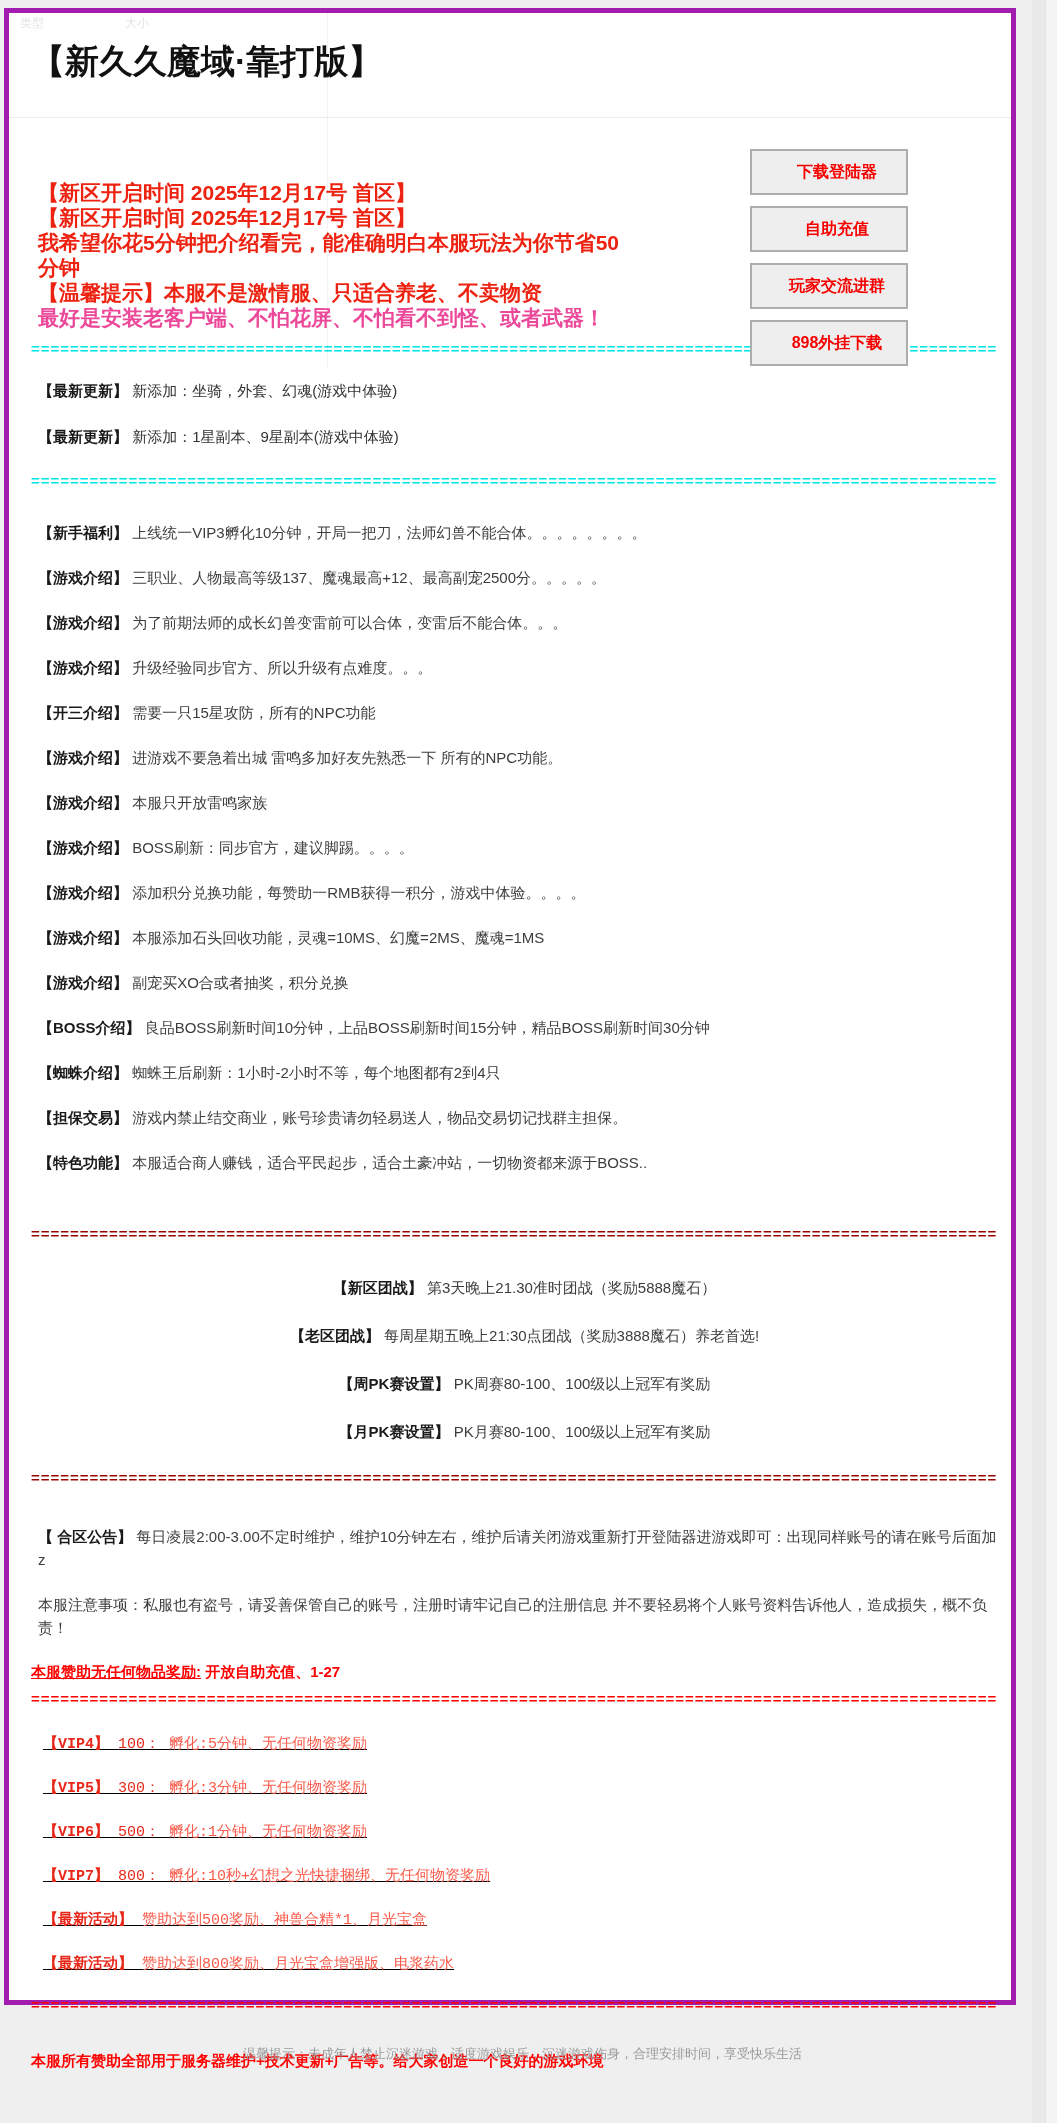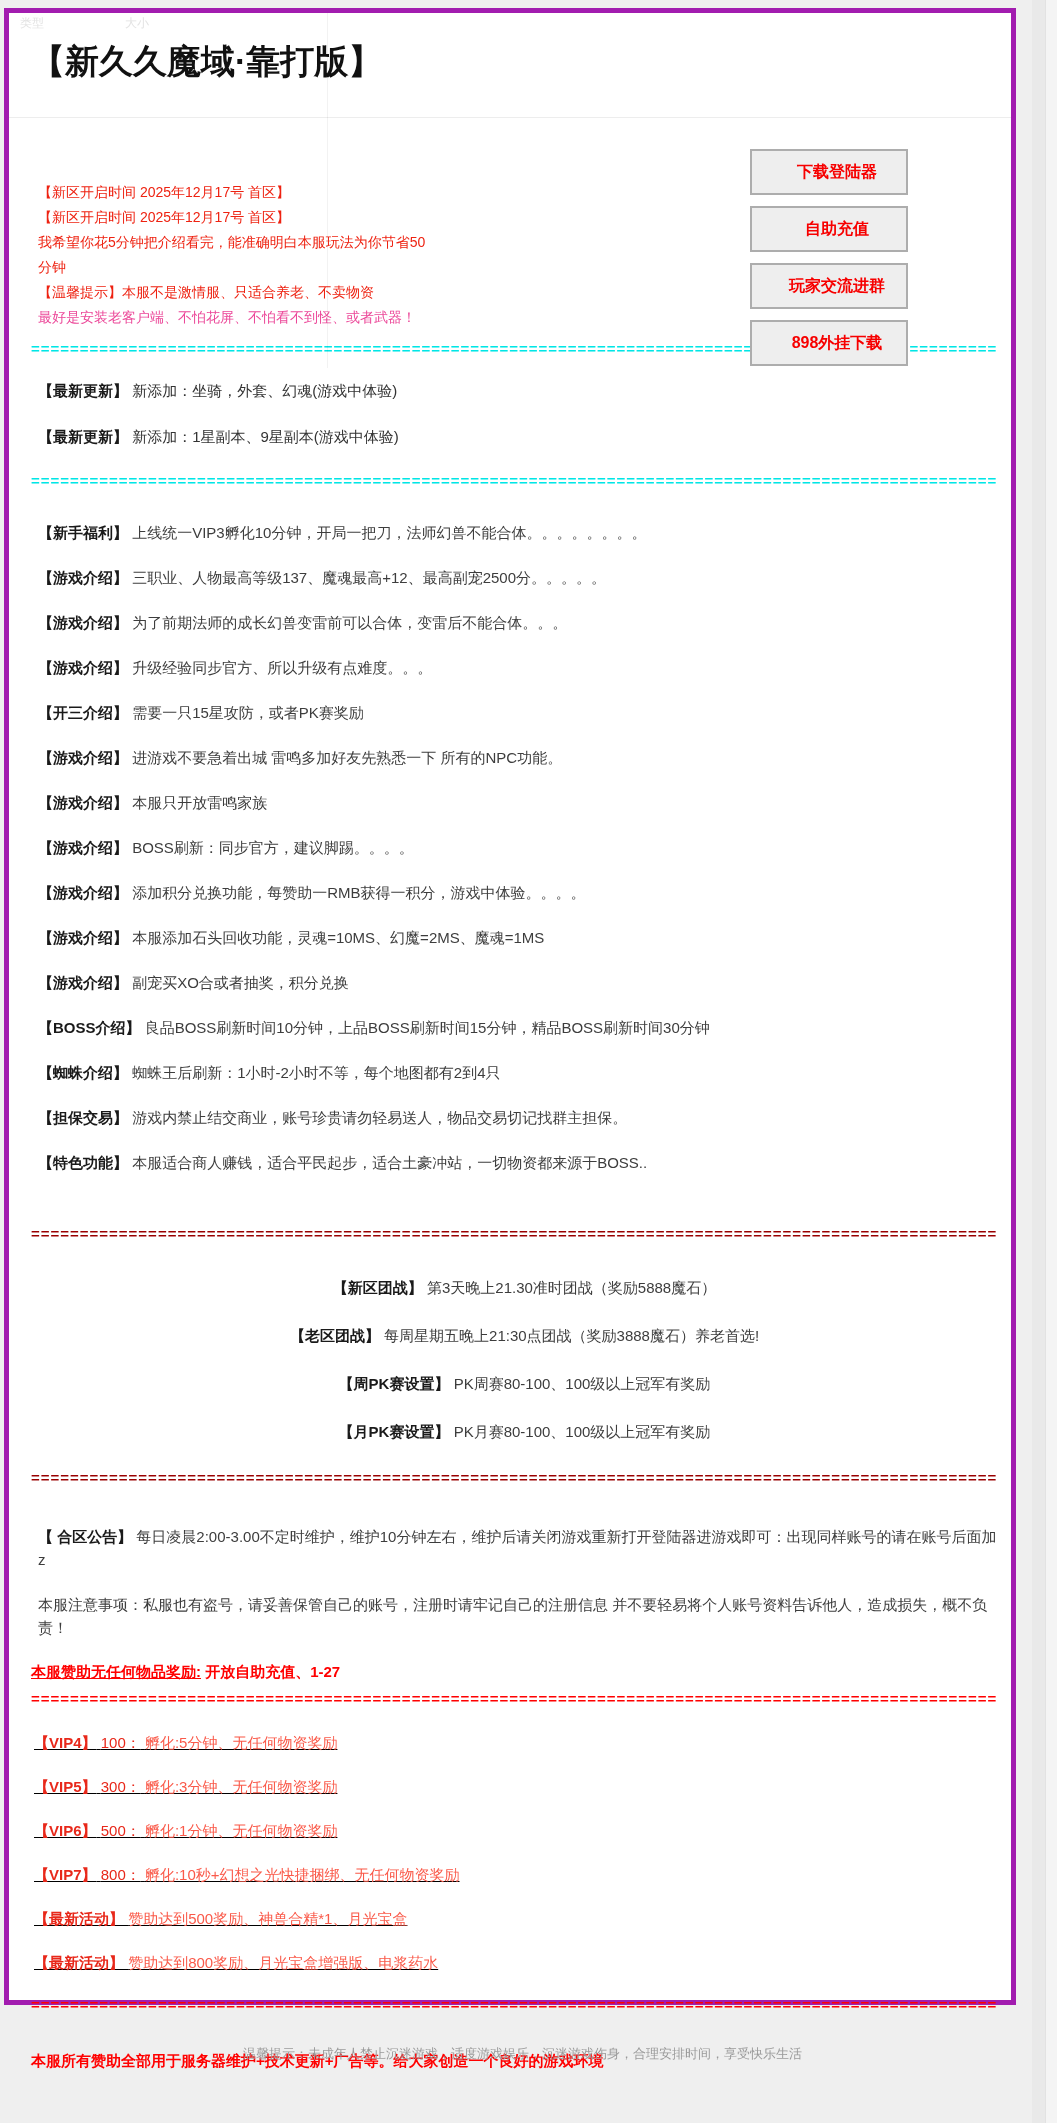--- a/index.html
+++ b/index.html
@@ -21,21 +21,21 @@
   .faint-vline{position:absolute;left:318px;top:0;width:1px;height:355px;background:rgba(0,0,0,0.05);}
 
   h1.page-title{
     margin:0;padding:28px 0 0 22px;
     font-size:34px;line-height:40px;font-weight:bold;color:#111;
   }
   .toprule{margin:36px 0 0 0;border:0;border-top:1px solid #ededed;height:0;}
 
   .notice-block{
     margin:62px 0 0 29px;width:700px;
-    color:#ee2211;font-size:14px;font-weight:normal;line-height:25px;
+    color:#ee2211;font-size:21px;font-weight:bold;line-height:25px;
   }
   .divider{
     margin:0 0 0 22px;width:966px;height:14px;overflow:hidden;
     white-space:nowrap;font-weight:bold;font-size:15px;line-height:13px;letter-spacing:1px;
   }
   .div-cyan{margin-top:12px;}
   .div-dark1{margin-top:54px;}
   .div-dark2{margin-top:6px;}
   .div-red1{margin-top:10px;}
   .div-red2{margin-top:18px;}
@@ -48,21 +48,21 @@
 
   .events{margin:38px 0 0 29px;}
   .events .row{margin-bottom:29px;font-size:15px;color:#3d3d3d;text-align:center;}
 
   .merge-block{margin:40px 0 0 29px;width:962px;font-size:15px;line-height:23px;color:#3d3d3d;}
   .account-block{margin:22px 0 0 29px;width:962px;font-size:15px;line-height:23px;color:#3d3d3d;}
 
   .sponsor-line{margin:24px 0 0 22px;font-size:15px;font-weight:bold;color:#ff0000;}
   .sponsor-line .u{text-decoration:underline;}
 
-  .vip-list{margin:28px 0 0 25px;}
+  .vip-list{margin:28px 0 0 34px;font-family:Liberation Mono, monospace;}
   .vip-list .row{margin-bottom:25px;font-size:15px;text-decoration:underline;}
   .vip-tag{font-weight:bold;color:#e8281a;}
   .vip-num{color:#e8281a;}
   .vip-text{color:#fa5a4a;}
 
   .bottom-note{margin:40px 0 0 22px;font-size:15px;font-weight:bold;color:#ff0000;}
 
   .sidebar{
     position:absolute;left:741px;top:136px;width:158px;
     display:flex;flex-direction:column;gap:11px;
@@ -161,21 +161,21 @@
         <span>为了前期法师的成长幻兽变雷前可以合体，变雷后不能合体。。。</span>
       </div>
 
       <div class="row">
         <span class="tag">【游戏介绍】</span>
         <span>升级经验同步官方、所以升级有点难度。。。</span>
       </div>
 
       <div class="row">
         <span class="tag">【开三介绍】</span>
-        <span>需要一只15星攻防，或者PK赛奖励</span>
+        <span>需要一只15星攻防，所有的NPC功能</span>
       </div>
 
       <div class="row">
         <span class="tag">【游戏介绍】</span>
         <span>进游戏不要急着出城 雷鸣多加好友先熟悉一下 所有的NPC功能。</span>
       </div>
 
       <div class="row">
         <span class="tag">【游戏介绍】</span>
         <span>本服只开放雷鸣家族</span>

